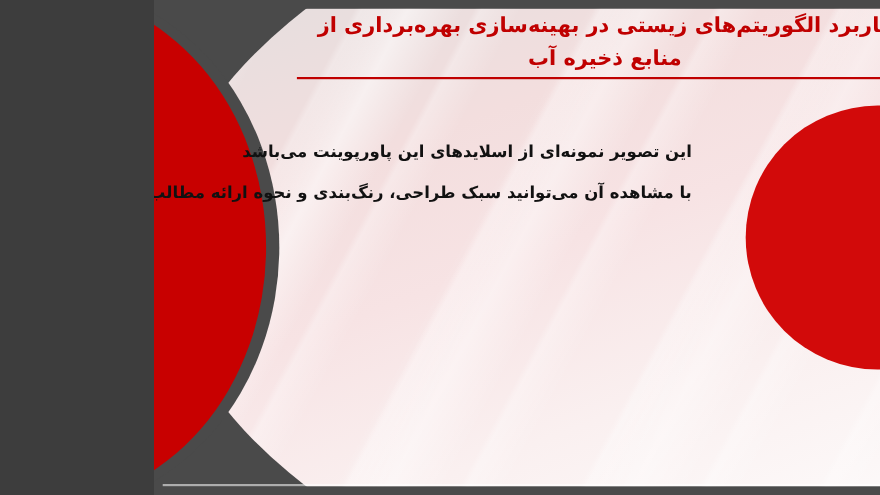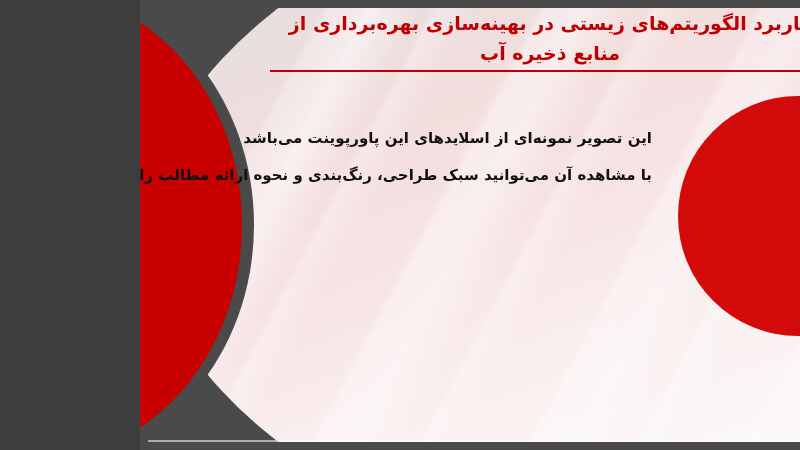--- a/index.html
+++ b/index.html
@@ -115,21 +115,21 @@
   .title-rule {
     margin-top: 2px;
     height: 0;
     border-top: 2px solid #c00000;
     width: 100%;
   }
 
   
   .body-block {
     position: absolute;
-    right: 148px;
+    right: 171px;
     top: 120px;
     width: 500px;
     text-align: right;
     direction: rtl;
   }
   .body-line {
     color: #111111;
     font-size: 15px;
     font-weight: bold;
     line-height: 37px;

